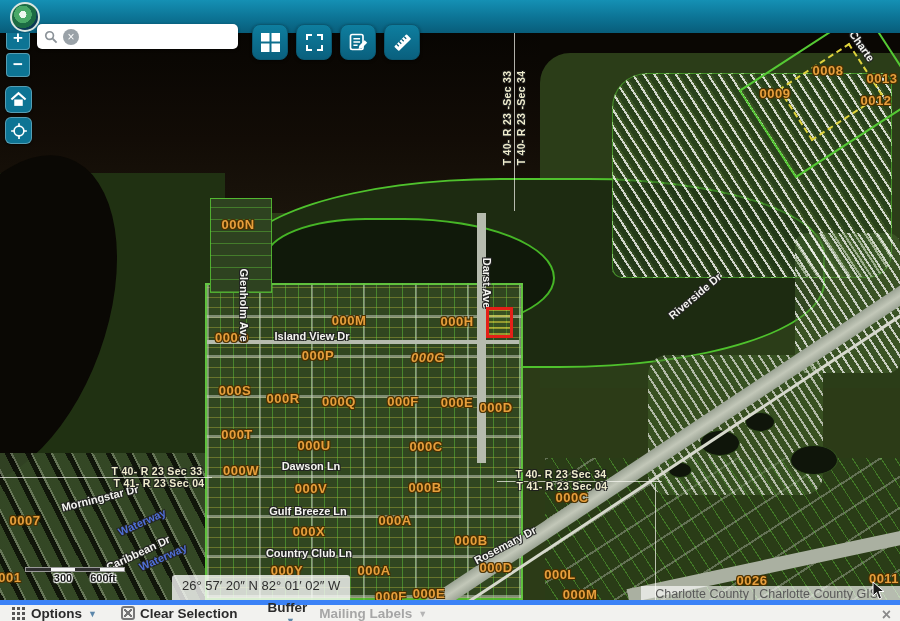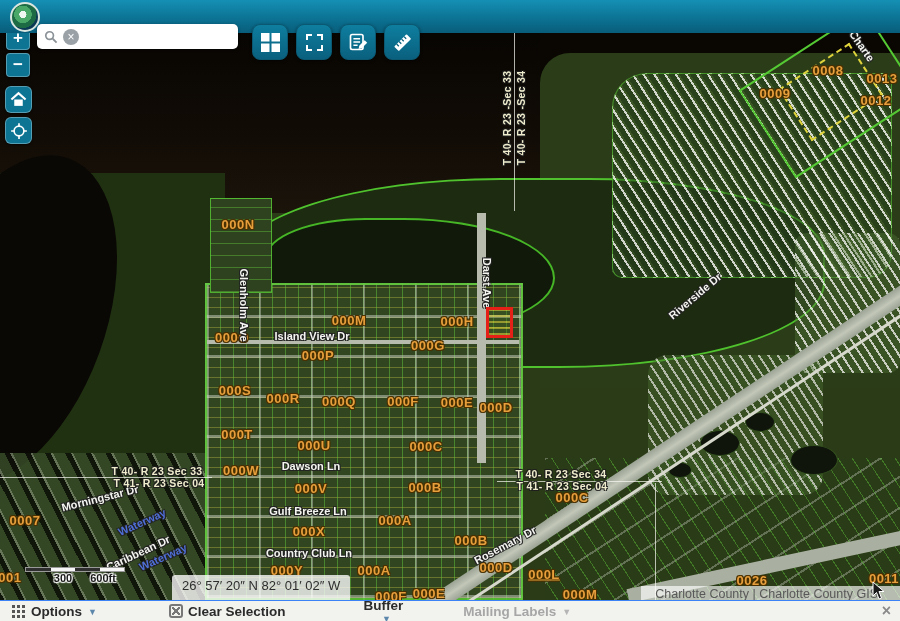--- a/index.html
+++ b/index.html
@@ -56,22 +56,22 @@
   .sb-lab { position:absolute; top:539px; transform:translateX(-50%); font-size:11px; font-weight:bold; color:#1a1a1a; z-index:20;
     text-shadow:-1px -1px 1px #fff,1px -1px 1px #fff,-1px 1px 1px #fff,1px 1px 1px #fff; }
 
   #coords { position:absolute; left:172px; top:542px; height:32px; background:rgba(255,255,255,.78); border-radius:3px;
     color:#2e2e2e; font-size:13px; line-height:22px; padding:0 10px; z-index:20; }
   #attribution { position:absolute; right:0; top:553px; height:17px; background:rgba(255,255,255,.66);
     color:#595959; font-size:12.5px; line-height:17px; padding:0 22px 0 14px; z-index:20; }
   #cursor { position:absolute; left:872px; top:549px; z-index:25; }
 
   
-  #footer { position:absolute; top:600px; left:0; width:900px; height:21px; background:#f2f2ef; border-top:1px solid #3b82f6;
-    z-index:40; display:flex; align-items:center; font-size:13.5px; font-weight:bold; color:#2b2b2b;gap:48px; }
+  #footer { position:absolute; top:600px; left:0; width:900px; height:21px; background:#f2f2ef; border-top:5px solid #3b82f6;
+    z-index:40; display:flex; align-items:center; font-size:13.5px; font-weight:bold; color:#2b2b2b; }
   .caret { font-size:9px; color:#5c87aa; margin:1px 0 0 6px; }
   .caret.dis { color:#b5b5b5; }
   #grid9 { width:3px; height:13px; margin:0 16px 0 12px; position:relative; }
   #grid9 i { position:absolute; left:0; top:0; width:3px; height:3px; background:#555;
     box-shadow:0 5px 0 #555,0 10px 0 #555,5px 0 0 #555,5px 5px 0 #555,5px 10px 0 #555,10px 0 0 #555,10px 5px 0 #555,10px 10px 0 #555; }
   #clearbox { width:14px; height:14px; border:2px solid #777; border-radius:3px; margin:0 5px 0 24px;
     background:linear-gradient(45deg,transparent 42%,#777 42% 58%,transparent 58%),linear-gradient(-45deg,transparent 42%,#777 42% 58%,transparent 58%);
     background-size:8px 8px; background-position:center; background-repeat:no-repeat; }
   #footer-close { position:absolute; right:9px; top:1px; color:#8a8a8a; font-size:16px; font-weight:bold; cursor:pointer; }
   .fitem { cursor:pointer; display:flex; align-items:center; }
@@ -116,40 +116,40 @@
     <div class="secline" style="left:655px;top:450px;width:1px;height:117px;"></div>
 
     <div id="selected-parcel"></div>
 
     <div id="map-labels">
         <span class="mlb lbl-parcel" style="left: 238px; top: 191px; transform: translate(-50%, -50%);">000N</span>
         <span class="mlb lbl-parcel" style="left: 232px; top: 288px; transform: translate(-50%, -50%); margin-top: 16px;">000O</span>
         <span class="mlb lbl-parcel" style="left: 349px; top: 287px; transform: translate(-50%, -50%);">000M</span>
         <span class="mlb lbl-parcel" style="left: 457px; top: 288px; transform: translate(-50%, -50%);">000H</span>
         <span class="mlb lbl-parcel" style="left: 318px; top: 322px; transform: translate(-50%, -50%);">000P</span>
-        <span class="mlb lbl-parcel" style="left: 428px; top: 312px; transform: translate(-50%, -50%);">000G</span>
+        <span class="mlb lbl-parcel" style="left: 428px; top: 324px; transform: translate(-50%, -50%); font-style: italic;">000G</span>
         <span class="mlb lbl-parcel" style="left: 235px; top: 357px; transform: translate(-50%, -50%);">000S</span>
         <span class="mlb lbl-parcel" style="left: 283px; top: 365px; transform: translate(-50%, -50%); text-align: center;">000R</span>
         <span class="mlb lbl-parcel" style="left: 339px; top: 368px; transform: translate(-50%, -50%);">000Q</span>
         <span class="mlb lbl-parcel" style="left: 403px; top: 368px; transform: translate(-50%, -50%);">000F</span>
         <span class="mlb lbl-parcel" style="left: 457px; top: 369px; transform: translate(-50%, -50%);">000E</span>
         <span class="mlb lbl-parcel" style="left: 496px; top: 374px; transform: translate(-50%, -50%);">000D</span>
         <span class="mlb lbl-parcel" style="left: 237px; top: 401px; transform: translate(-50%, -50%);">000T</span>
         <span class="mlb lbl-parcel" style="left: 314px; top: 412px; transform: translate(-50%, -50%);">000U</span>
         <span class="mlb lbl-parcel" style="left: 426px; top: 413px; transform: translate(-50%, -50%);">000C</span>
         <span class="mlb lbl-parcel" style="left: 241px; top: 437px; transform: translate(-50%, -50%);">000W</span>
         <span class="mlb lbl-parcel" style="left: 311px; top: 455px; transform: translate(-50%, -50%);">000V</span>
         <span class="mlb lbl-parcel" style="left: 425px; top: 454px; transform: translate(-50%, -50%);">000B</span>
         <span class="mlb lbl-parcel" style="left: 395px; top: 487px; transform: translate(-50%, -50%);">000A</span>
         <span class="mlb lbl-parcel" style="left: 309px; top: 498px; transform: translate(-50%, -50%);">000X</span>
         <span class="mlb lbl-parcel" style="left: 287px; top: 537px; transform: translate(-50%, -50%);">000Y</span>
         <span class="mlb lbl-parcel" style="left: 374px; top: 537px; transform: translate(-50%, -50%);">000A</span>
         <span class="mlb lbl-parcel" style="left: 471px; top: 507px; transform: translate(-50%, -50%);">000B</span>
         <span class="mlb lbl-parcel" style="left: 496px; top: 534px; transform: translate(-50%, -50%);">000D</span>
-        <span class="mlb lbl-parcel" style="left: 544px; top: 541px; transform: translate(-50%, -50%); text-decoration: underline;">000L</span>
+        <span class="mlb lbl-parcel" style="left: 560px; top: 541px; transform: translate(-50%, -50%);">000L</span>
         <span class="mlb lbl-parcel" style="left: 580px; top: 561px; transform: translate(-50%, -50%);">000M</span>
         <span class="mlb lbl-parcel" style="left: 391px; top: 563px; transform: translate(-50%, -50%);">000F</span>
         <span class="mlb lbl-parcel" style="left: 429px; top: 560px; transform: translate(-50%, -50%);">000E</span>
         <span class="mlb lbl-parcel" style="left: 572px; top: 464px; transform: translate(-50%, -50%);">000C</span>
         <span class="mlb lbl-parcel" style="left: 25px; top: 487px; transform: translate(-50%, -50%);">0007</span>
         <span class="mlb lbl-parcel" style="left: 828px; top: 37px; transform: translate(-50%, -50%);">0008</span>
         <span class="mlb lbl-parcel" style="left: 775px; top: 60px; transform: translate(-50%, -50%);">0009</span>
         <span class="mlb lbl-parcel" style="left: 882px; top: 45px; transform: translate(-50%, -50%);">0013</span>
         <span class="mlb lbl-parcel" style="left: 876px; top: 67px; transform: translate(-50%, -50%);">0012</span>
         <span class="mlb lbl-parcel" style="left: 752px; top: 547px; transform: translate(-50%, -50%);">0026</span>

